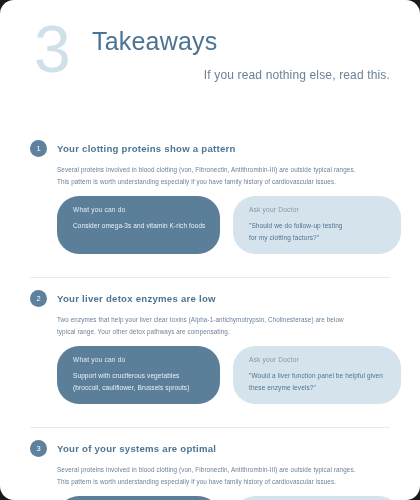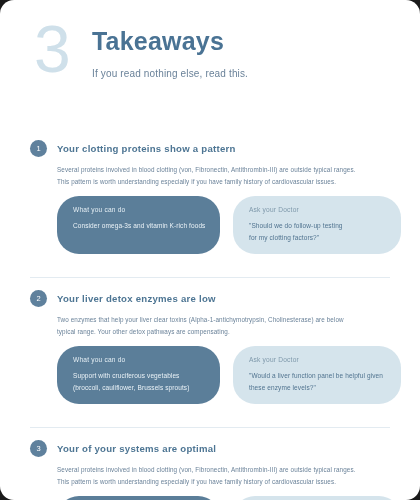--- a/index.html
+++ b/index.html
@@ -45,31 +45,32 @@
     font-family: "Liberation Sans", sans-serif;
   }
 
   .header-text {
     margin-left: 62px;
   }
 
   .page-title {
     font-size: 25px;
     line-height: 1.1;
-    font-weight: 700;
+    font-weight: 400;
     color: #4a7394;
     letter-spacing: 0.2px;
     margin-bottom: 9px;
   }
 
   .subtitle {
-    font-size: 10px;
+    font-size: 12px;
     line-height: 1.72;
     color: #6a8299;
     letter-spacing: 0.15px;
+    text-align: right;
   }
   .subtitle div { white-space: nowrap; }
 
   
   .sections {
     padding: 0 30px;
   }
 
   .section {
     position: relative;

